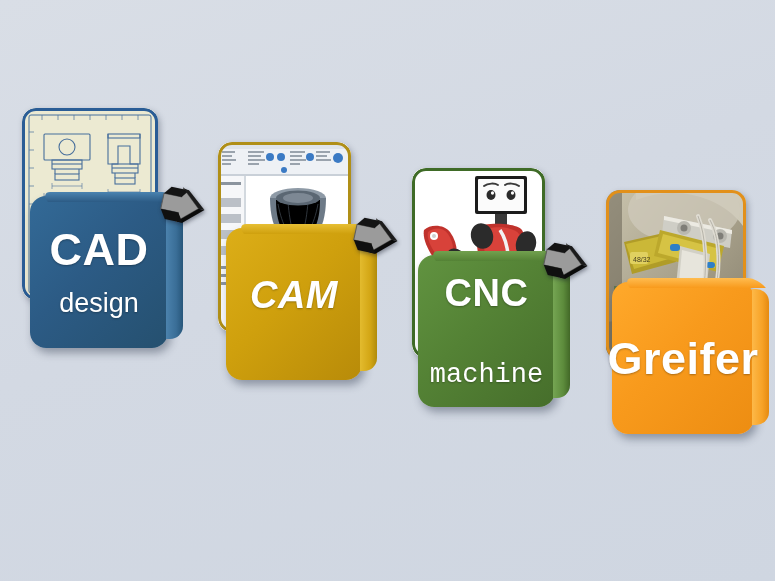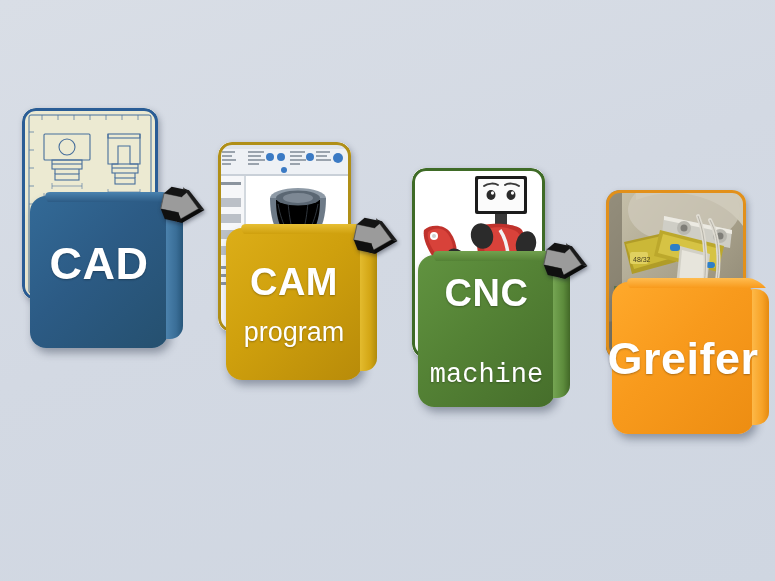--- a/index.html
+++ b/index.html
@@ -148,20 +148,21 @@
         </svg>
       </div>
       <div class="thumb-stack" style="right: -4px; background: linear-gradient(90deg, rgb(42, 93, 150), rgb(75, 130, 173), rgb(42, 93, 150));"></div>
       <div class="thumb-frame" style="border-color: rgb(42, 93, 150);"></div>
     </div>
 
     <div class="block" style="left:30px;top:196px;width:138px;height:152px;background:linear-gradient(135deg,#336a97 0%,#2c5b85 45%,#25506f 100%);">
       <div class="cap" style="background:linear-gradient(180deg,#4a83b0,#2c5b85);"></div>
       <div class="side" style="background:linear-gradient(90deg,#4b82ad 0%,#3a6e97 60%,#27567a 100%);"></div>
       <span class="title" style="font-size:45px;margin-bottom:18px;">CAD</span>
+      <span class="subtitle" style="font-size:27px;">design</span>
     </div>
 
     <div class="arrow" style="left:152px;top:176px;">
       <svg viewBox="0 0 58 58">
         <g transform="rotate(12 29 29)">
           <polygon points="10,21 28,21 28,12 47,29 28,46 28,37 10,37" fill="#9b9b9b" stroke="#5d5d5d" stroke-width="1"></polygon>
           <polygon points="10,21 16,13 34,13 28,21" fill="#141414"></polygon>
           <polygon points="28,12 34,13 53,29 47,29" fill="#1b1b1b"></polygon>
           <polygon points="47,29 53,29 34,46 28,46" fill="#0b0b0b"></polygon>
           <polygon points="28,37 34,46 16,46 10,37" fill="#101010"></polygon>
@@ -247,25 +248,24 @@
             <ellipse cx="72" cy="124" rx="9" ry="4" fill="#dfe9d0" opacity=".8"></ellipse>
             <path d="M52 132 L64 138" stroke="#79a0cd" stroke-width="1.4" fill="none"></path>
             <path d="M84 136 L94 130" stroke="#79a0cd" stroke-width="1.4" fill="none"></path>
           </g>
         </svg>
       </div>
       <div class="thumb-stack" style="right: -4px; background: linear-gradient(90deg, rgb(176, 143, 23), rgb(227, 187, 46), rgb(176, 143, 23));"></div>
       <div class="thumb-frame" style="--fc: #b08f17; border-color: rgb(176, 143, 23);"></div>
     </div>
 
-    <div class="block" style="left:226px;top:228px;width:136px;height:152px;background:linear-gradient(135deg,#dcae18 0%,#cfa00d 45%,#b88b09 100%);">
+    <div class="block" style="left:226px;top:228px;width:136px;height:152px;background:linear-gradient(135deg,#dcae18 0%,#cfa00d 45%,#b88b09 100%);font-style:italic;">
       <div class="cap" style="background:linear-gradient(180deg,#e7bf34,#cfa00d);"></div>
       <div class="side" style="background:linear-gradient(90deg,#e3bb2e 0%,#d3a614 60%,#b08b0b 100%);"></div>
       <span class="title" style="font-size:38px;margin-bottom:18px;">CAM</span>
-      <span class="subtitle" style="font-size:27px;">program</span>
     </div>
 
     <div class="arrow" style="left:345px;top:207px;">
       <svg viewBox="0 0 58 58">
         <g transform="rotate(12 29 29)">
           <polygon points="10,21 28,21 28,12 47,29 28,46 28,37 10,37" fill="#9b9b9b" stroke="#5d5d5d" stroke-width="1"></polygon>
           <polygon points="10,21 16,13 34,13 28,21" fill="#141414"></polygon>
           <polygon points="28,12 34,13 53,29 47,29" fill="#1b1b1b"></polygon>
           <polygon points="47,29 53,29 34,46 28,46" fill="#0b0b0b"></polygon>
           <polygon points="28,37 34,46 16,46 10,37" fill="#101010"></polygon>

